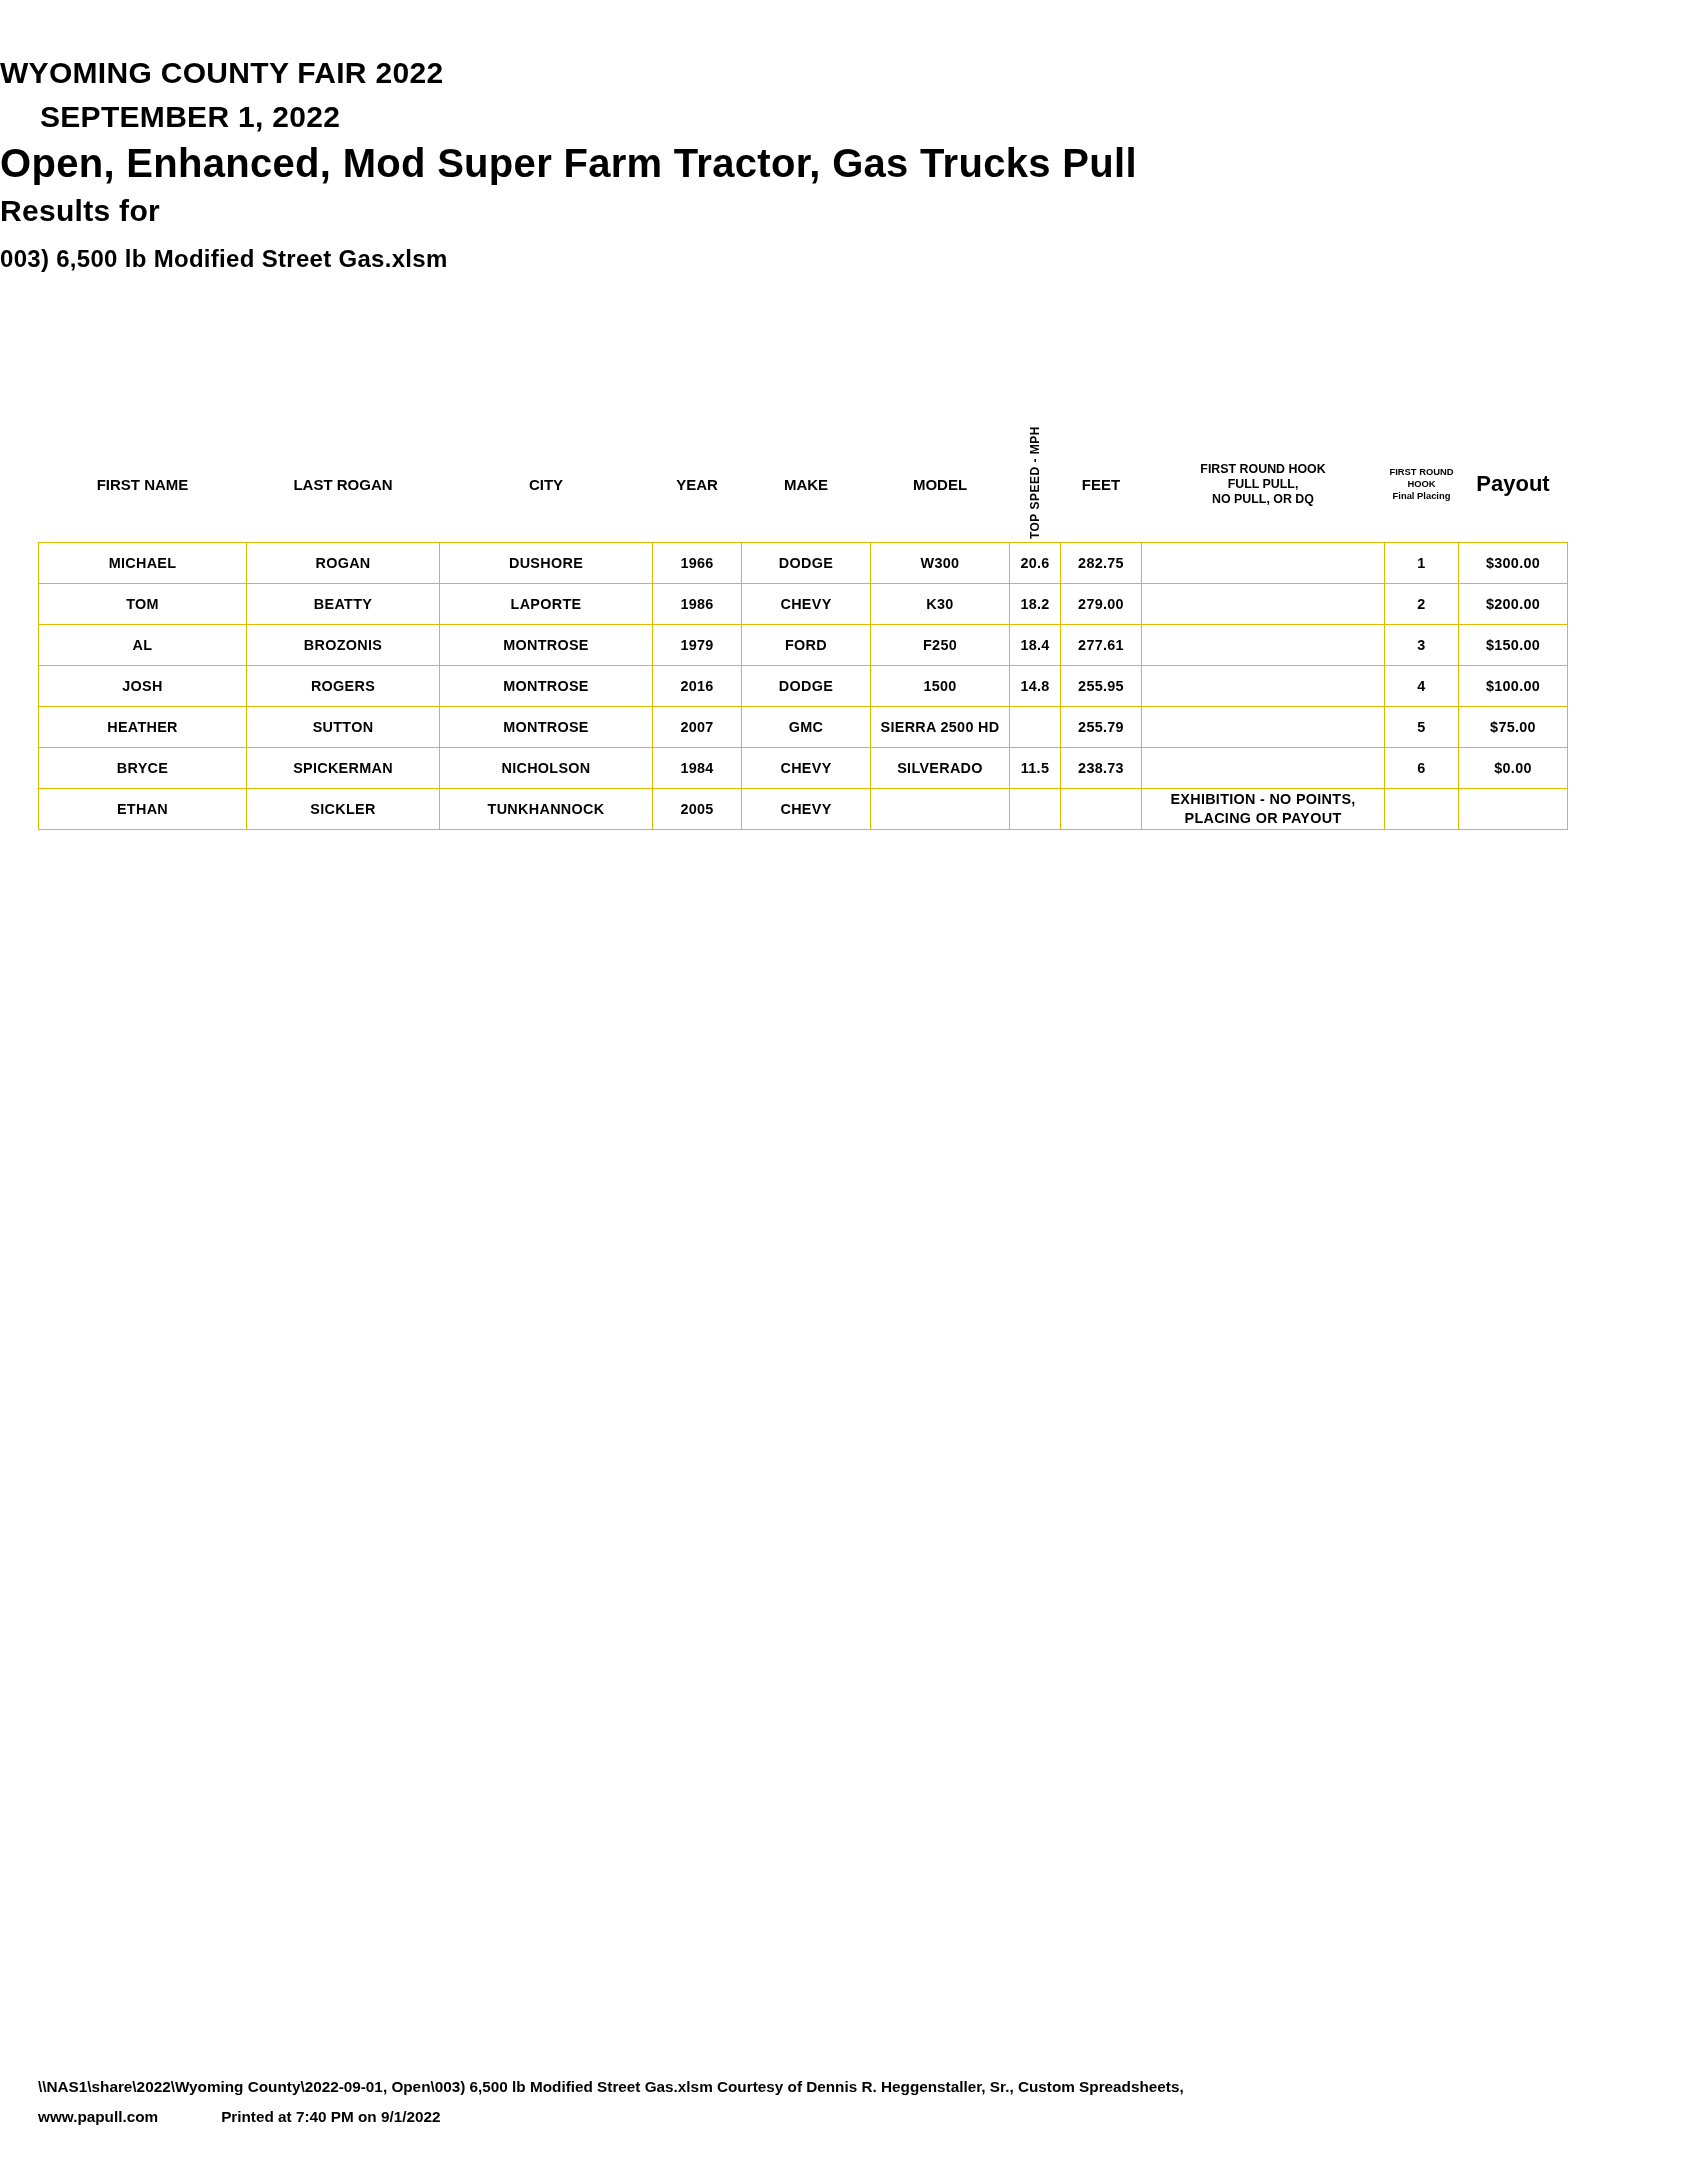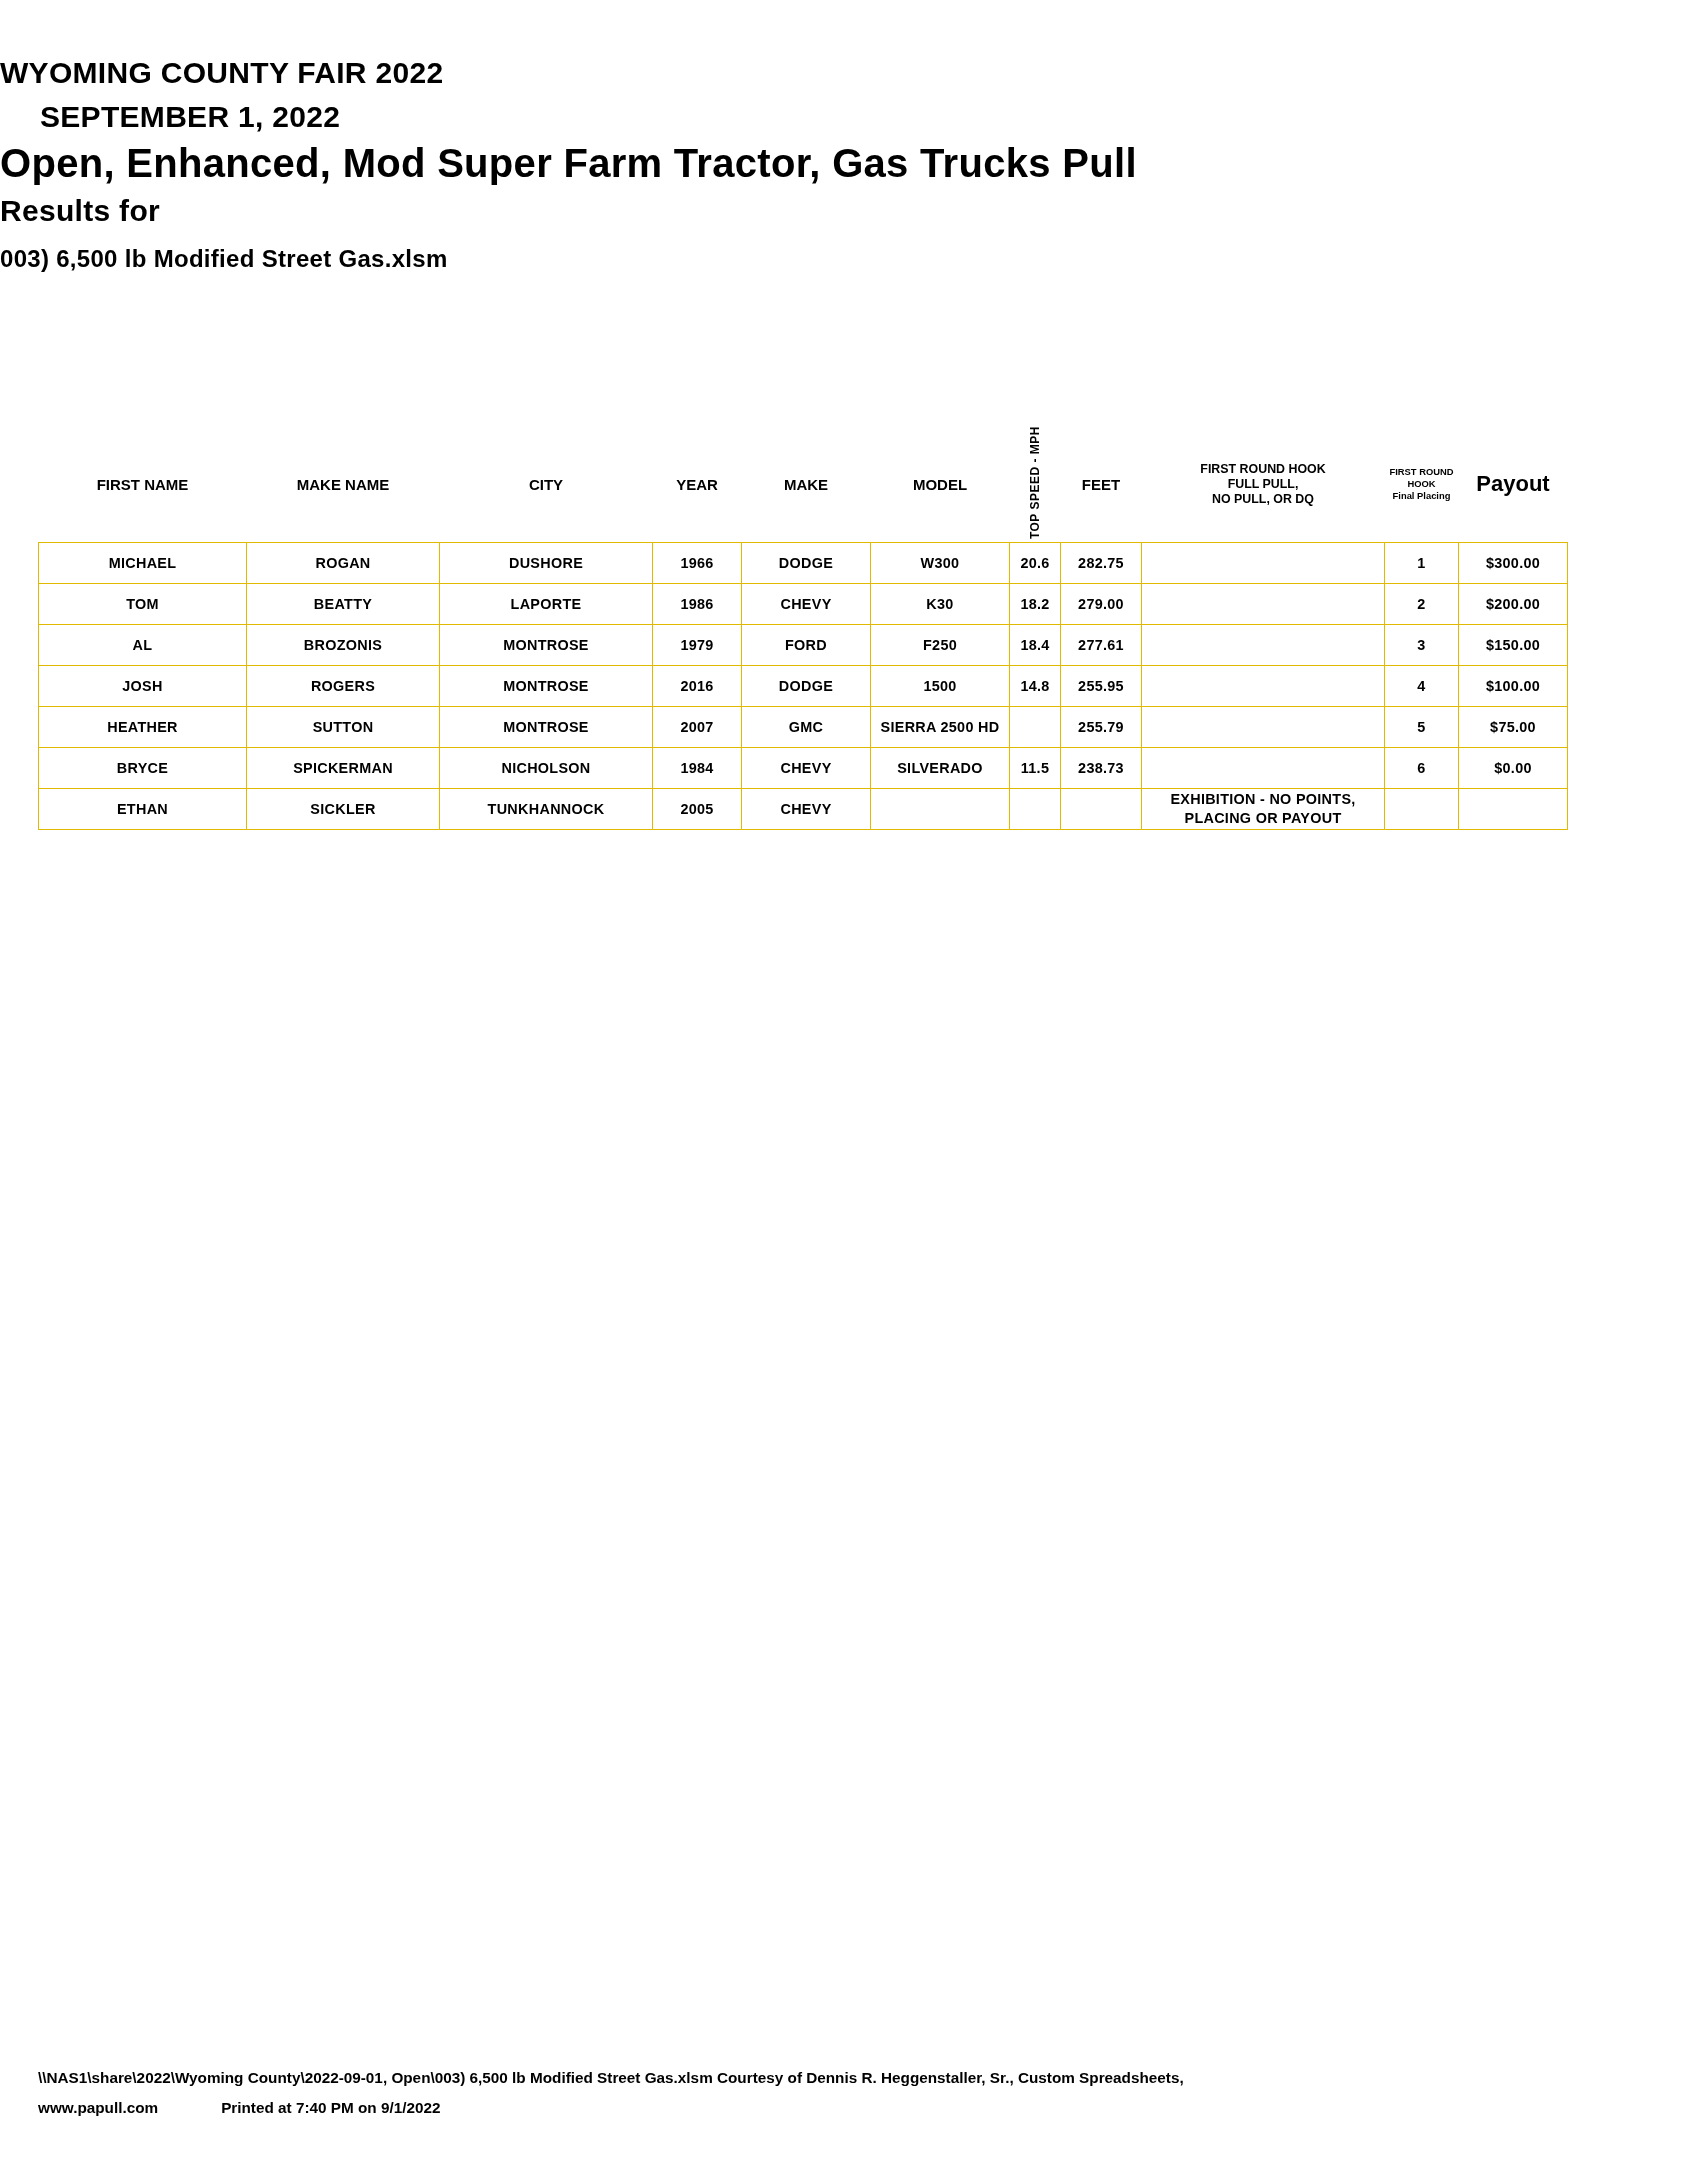--- a/index.html
+++ b/index.html
@@ -95,21 +95,21 @@
   }
   td.note {
     font-size: 14px;
     line-height: 19px;
     padding: 2px 6px;
   }
 
   .footer {
     position: absolute;
     left: 38px;
-    bottom: 55px;
+    bottom: 46px;
     width: 1584px;
     font-size: 15.3px;
     font-weight: bold;
     line-height: 30px;
   }
   .footer .f2 span.indent { display: inline-block; width: 63px; }
 </style>
 </head>
 <body>
 
@@ -134,21 +134,21 @@
         <col style="width:139px">
         <col style="width:51px">
         <col style="width:81px">
         <col style="width:243px">
         <col style="width:74px">
         <col style="width:109px">
       </colgroup>
       <thead>
         <tr>
           <th>FIRST NAME</th>
-          <th>MAKE NAME</th>
+          <th>LAST ROGAN</th>
           <th>CITY</th>
           <th>YEAR</th>
           <th>MAKE</th>
           <th>MODEL</th>
           <th class="vert">
             <span class="vert-inner">TOP SPEED - MPH</span>
           </th>
           <th>FEET</th>
           <th class="small">
             <div>FIRST ROUND HOOK</div>

